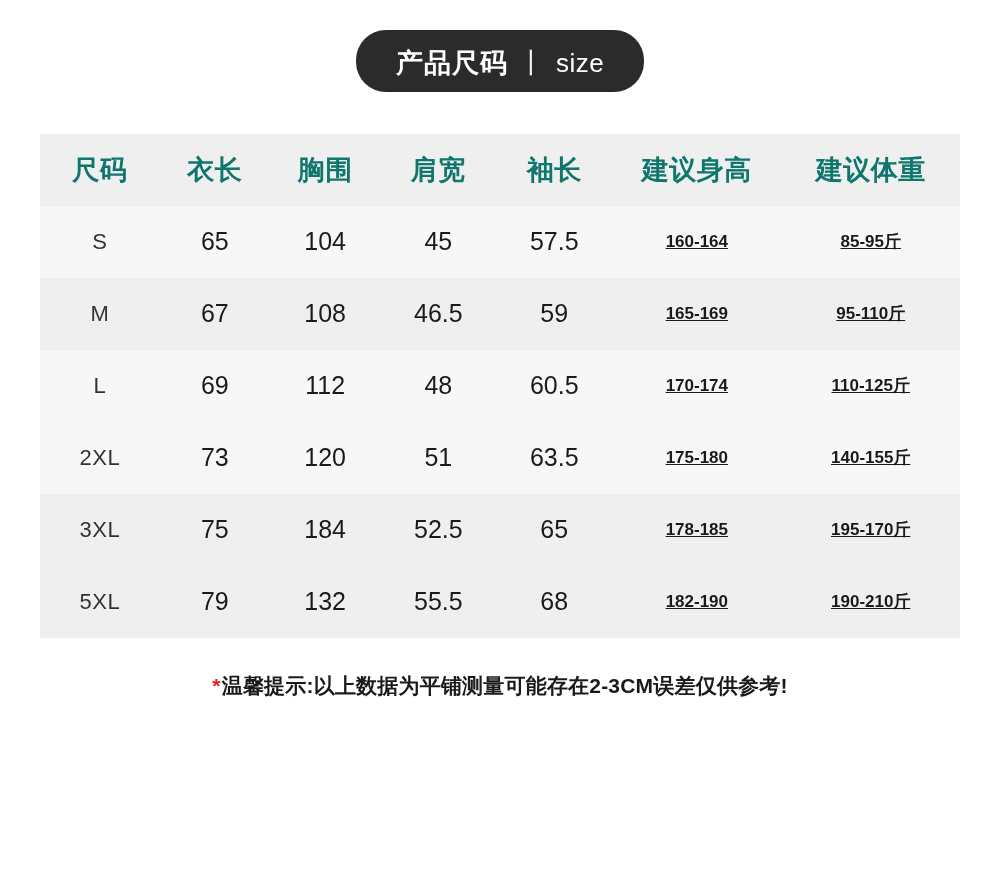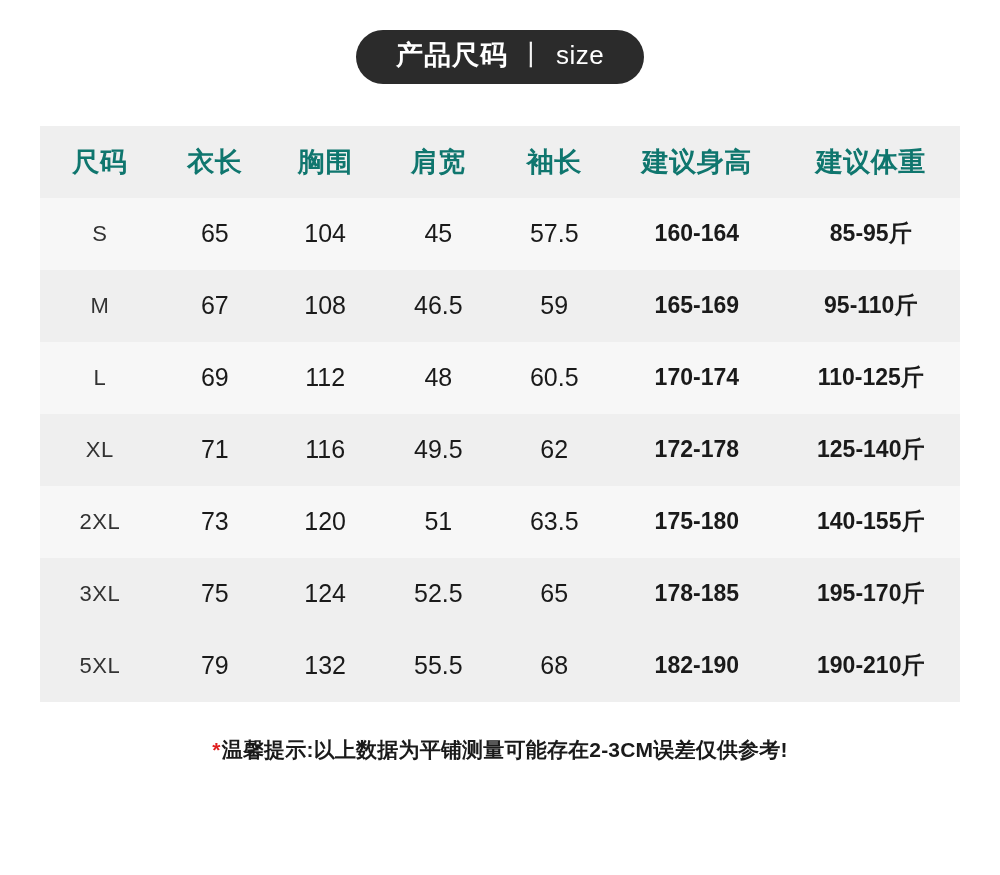--- a/index.html
+++ b/index.html
@@ -47,20 +47,21 @@
   .title-pill .t-main { font-weight: 700; }
   .title-pill .t-sep {
     font-weight: 400;
     margin: 0 10px;
     opacity: 0.95;
   }
   .title-pill .t-sub {
     font-weight: 400;
     font-size: 26px;
     letter-spacing: 0.5px;
+    margin-top: 8px;
   }
 
   
   .table-wrap {
     margin-top: 42px;
     width: 920px;
   }
   table.size-table {
     width: 100%;
     border-collapse: collapse;
@@ -97,23 +98,24 @@
     font-weight: 400;
     color: #1a1a1a;
   }
   tbody td.size-cell {
     font-size: 22px;
     font-weight: 400;
     color: #333333;
     letter-spacing: 0.5px;
   }
   tbody td.wide-cell {
-    font-size: 23px;
+    font-size: 17px;
     font-weight: 700;
     letter-spacing: 0;
+    text-decoration: underline;
   }
 
   
   .footnote {
     margin-top: 34px;
     font-size: 21px;
     font-weight: 700;
     letter-spacing: 0.2px;
     text-align: center;
     color: #1a1a1a;
@@ -184,42 +186,33 @@
         </tr>
         <tr class="even">
           <td class="size-cell">L</td>
           <td>69</td>
           <td>112</td>
           <td>48</td>
           <td>60.5</td>
           <td class="wide-cell">170-174</td>
           <td class="wide-cell">110-125斤</td>
         </tr>
-        <tr class="odd">
-          <td class="size-cell">XL</td>
-          <td>71</td>
-          <td>116</td>
-          <td>49.5</td>
-          <td>62</td>
-          <td class="wide-cell">172-178</td>
-          <td class="wide-cell">125-140斤</td>
-        </tr>
         <tr class="even">
           <td class="size-cell">2XL</td>
           <td>73</td>
           <td>120</td>
           <td>51</td>
           <td>63.5</td>
           <td class="wide-cell">175-180</td>
           <td class="wide-cell">140-155斤</td>
         </tr>
         <tr class="odd">
           <td class="size-cell">3XL</td>
           <td>75</td>
-          <td>124</td>
+          <td>184</td>
           <td>52.5</td>
           <td>65</td>
           <td class="wide-cell">178-185</td>
           <td class="wide-cell">195-170斤</td>
         </tr>
         <tr class="odd">
           <td class="size-cell">5XL</td>
           <td>79</td>
           <td>132</td>
           <td>55.5</td>

